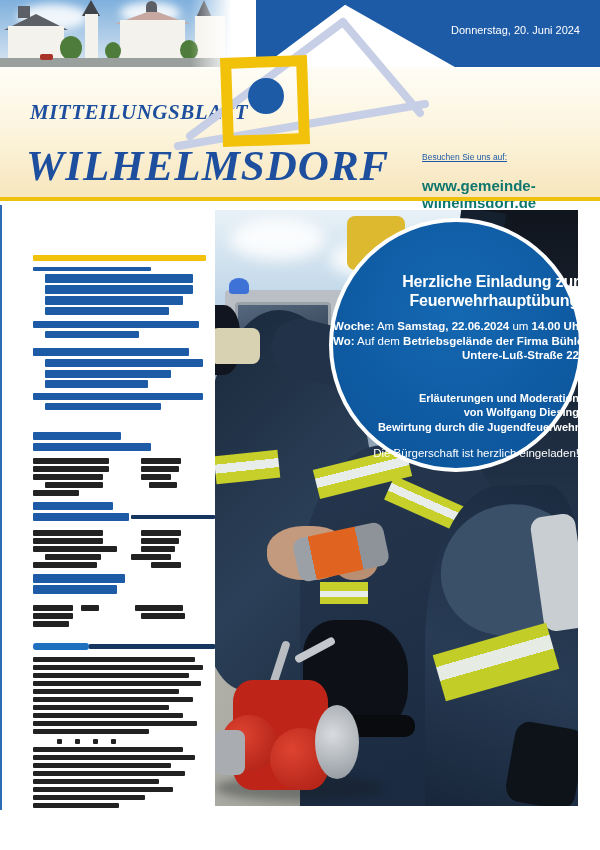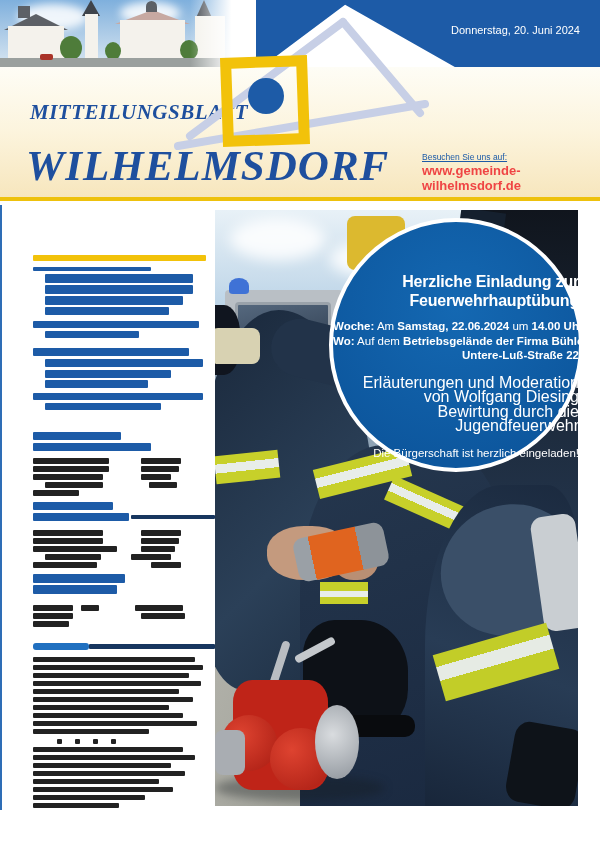--- a/index.html
+++ b/index.html
@@ -27,21 +27,21 @@
   
   .masthead{left:0;top:67px;width:600px;height:130px;
     background:linear-gradient(180deg,#fefdf6 0%,#fcf4dd 50%,#f7e6bd 100%);}
   .m-line1{left:30px;top:100px;font-family:"Liberation Serif",serif;font-style:italic;
     font-weight:bold;font-size:21px;letter-spacing:.5px;color:#1e4f9e;}
   .m-line2{left:30px;top:123px;font-family:"Liberation Serif",serif;font-style:italic;
     font-weight:bold;font-size:15.5px;color:#1e4f9e;}
   .m-line3{left:26px;top:141px;font-family:"Liberation Serif",serif;font-style:italic;
     font-weight:bold;font-size:43px;letter-spacing:1px;color:#1e4f9e;}
   .visit-label{left:422px;top:152px;font-size:8.5px;color:#1d5ba7;text-decoration:underline;}
-  .visit-url{left:422px;top:163px;font-size:13px;font-weight:bold;color:#ef4444;}
+  .visit-url{left:422px;top:177px;font-size:15px;font-weight:bold;color:#0f766e;}
   .yellow-rule{left:0;top:197px;width:600px;height:4px;background:#eec10c;}
   .left-edge-line{left:0;top:205px;width:2px;height:605px;background:#2e6db6;}
 
   
   .sidebar{left:31px;top:224px;width:184px;height:600px;}
   .themen-box{left:0;top:0;width:177px;height:39px;
     background:linear-gradient(180deg,#dde8f4,#fbfcfe);}
   .themen-title{width:177px;text-align:center;padding-top:4px;
     font-family:"Liberation Serif",serif;font-style:italic;font-weight:bold;
     font-size:20px;color:#1d5ba7;}
@@ -54,21 +54,21 @@
   .photo{left:215px;top:210px;width:363px;height:596px;overflow:hidden;background:#8fa3b5;}
   .ph{position:absolute;}
 
   
   .white-patch{left:551px;top:286px;width:49px;height:68px;background:#ffffff;z-index:4;}
   .badge{left:329px;top:218px;width:254px;height:254px;border-radius:50%;
     background:radial-gradient(circle at 50% 35%,#1468b2 0%,#0d579e 75%);
     border:4px solid #ffffff;box-sizing:border-box;z-index:5;color:#fff;text-align:right;}
   .badge .title{margin-top:50px;font-size:16px;line-height:19px;font-weight:bold;letter-spacing:-.2px;}
   .badge .detail{margin-top:9px;font-size:11.5px;line-height:14.5px;white-space:nowrap;}
-  .badge .info{margin-top:13px;font-size:16px;line-height:14.5px;}
+  .badge .info{margin-top:28px;font-size:11px;line-height:14.5px;font-weight:bold;}
   .badge .closing{margin-top:13px;font-size:11.5px;}
   .b{font-weight:bold;}
 </style>
 </head>
 <body>
 
 <div class="page">
 
   <div class="abs church-photo">
     <div class="ph cloud" style="left:18px;top:4px;width:70px;height:26px;"></div>

